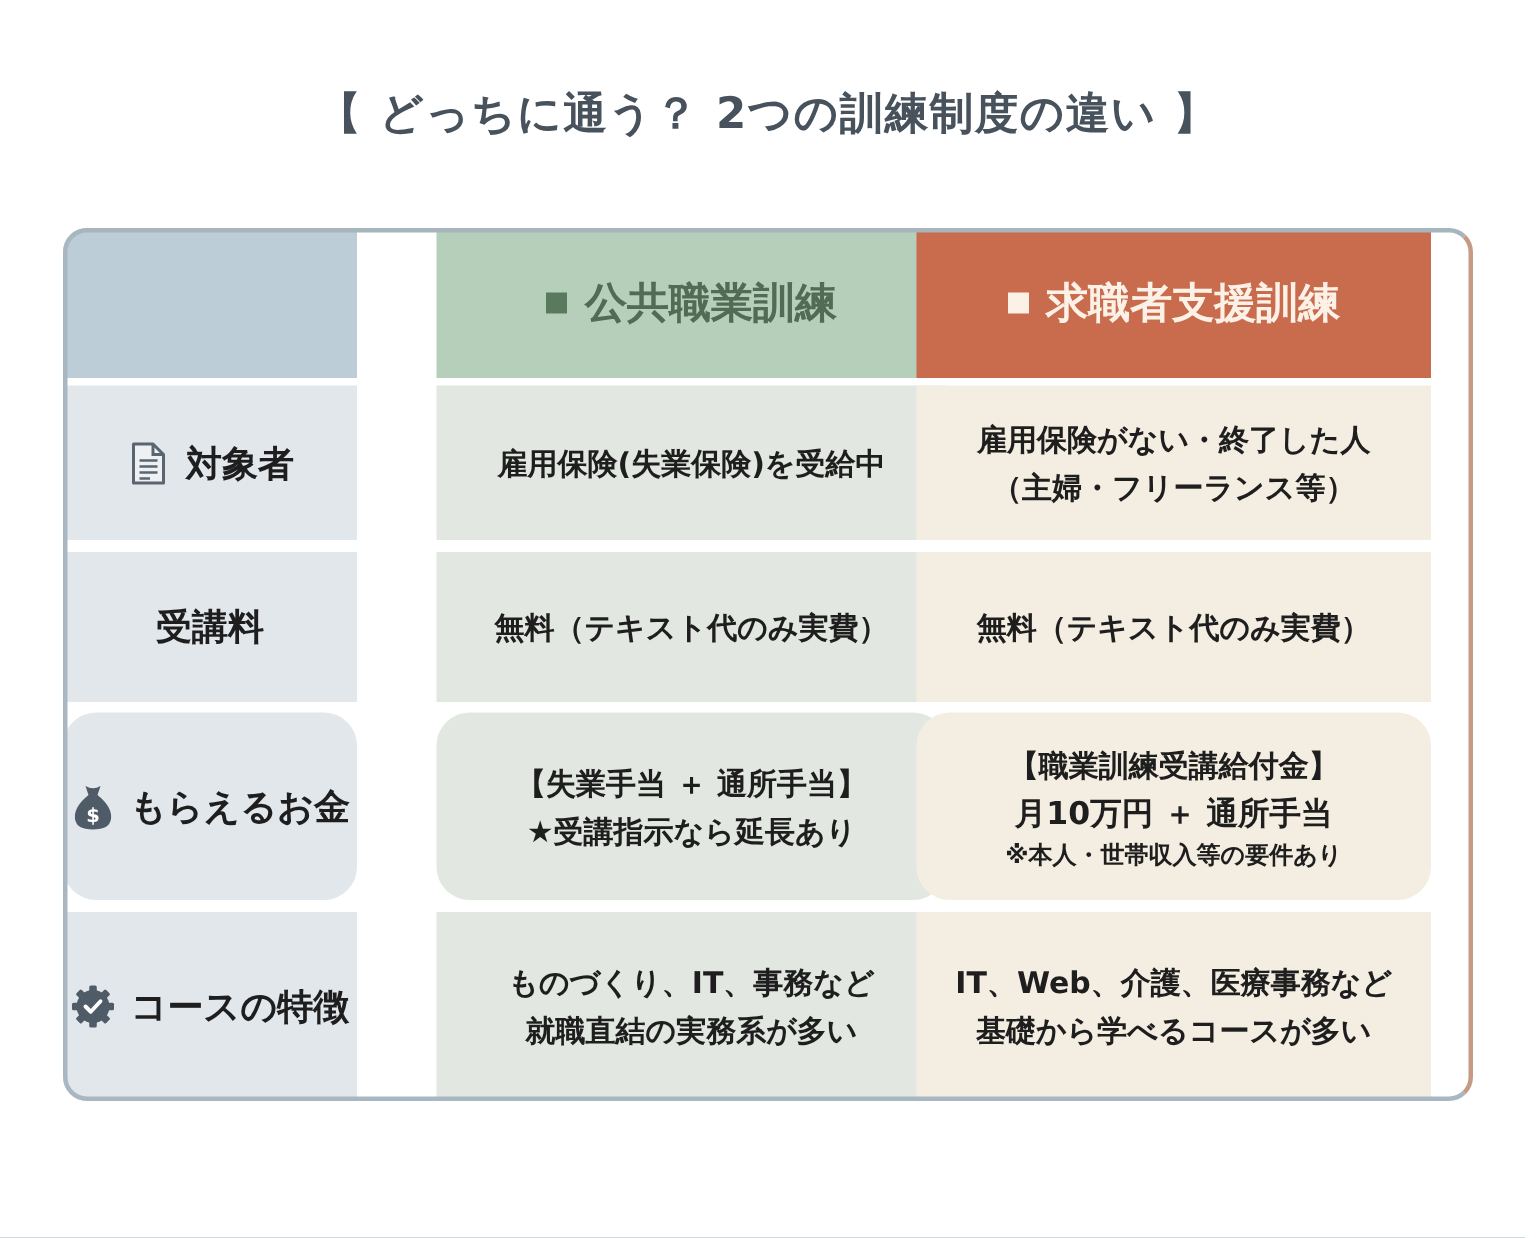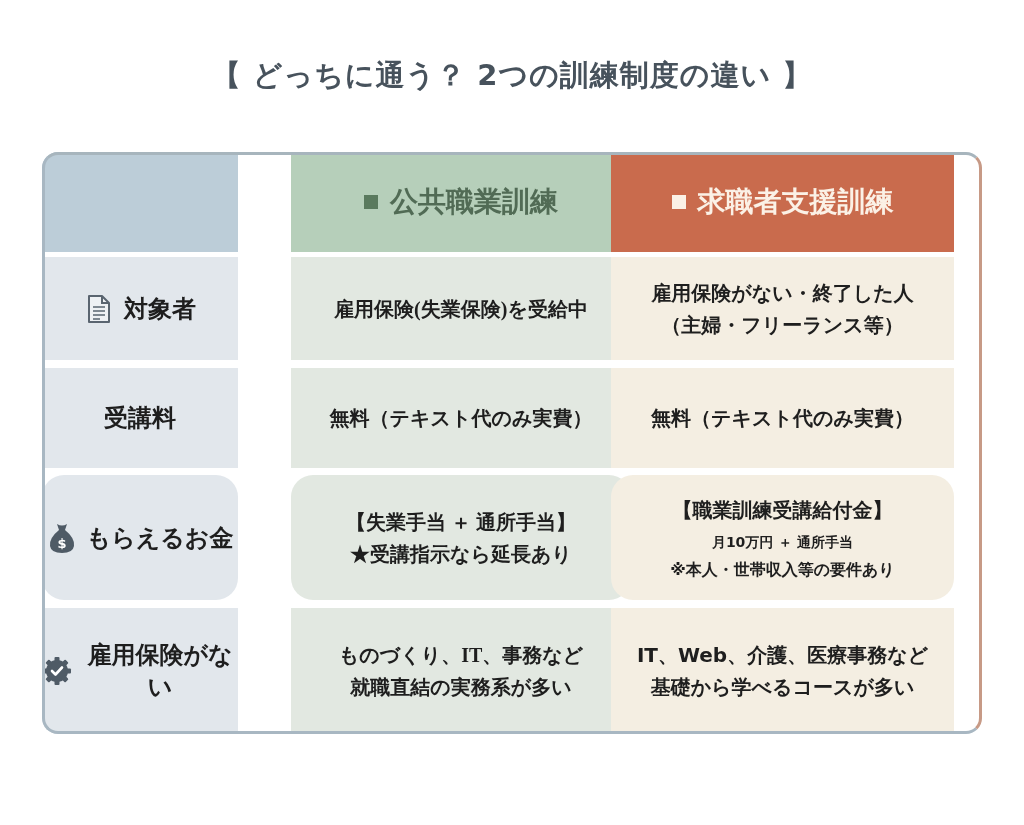--- a/index.html
+++ b/index.html
@@ -19,21 +19,21 @@
     position:absolute; left:42px; top:152px; width:940px; height:582px;
     border-radius:16px; box-sizing:border-box; pointer-events:none;
     border:3px solid #a8b7c2;
     border-right-color:#c79a86; border-top-color:#a7b5bd;
   }
   .cell {
     position:absolute; display:flex; align-items:center; justify-content:center;
     text-align:center; box-sizing:border-box; color:#1e1e1e; font-weight:bold;
   }
   .c0 { left:0; width:196px; background:#e2e7ec; }
-  .c1 { left:249px; width:340px; background:#e2e8e1;font-family:Liberation Serif, serif; }
+  .c1 { left:249px; width:340px; background:#e2e8e1; }
   .c2 { left:569px; width:343px; background:#f4eee2; }
   .h0 { background:#bccdd8 !important; }
   .h1 { background:#b6cfba !important; color:#516b55 !important; font-size:28px; }
   .h2 { background:#c96b4d !important; color:#fbf1e6 !important; font-size:28px; }
   .r-h { top:0; height:100px; }
   .r1 { top:105px; height:103px; }
   .r2 { top:216px; height:100px; }
   .r3 { top:323px; height:125px;border-radius:22px; }
   .r4 { top:456px; height:126px; }
   .sq { display:inline-block; width:14px; height:14px; margin-right:12px; vertical-align:middle; }
@@ -102,21 +102,21 @@
       </span>
       <span>もらえるお金</span>
     </span>
   </div>
   <div class="cell c1 r3 val" style="flex-direction:column;">
     <span>【失業手当 ＋ 通所手当】</span>
     <span>★受講指示なら延長あり</span>
   </div>
   <div class="cell c2 r3 val" style="flex-direction:column;">
     <span>【職業訓練受講給付金】</span>
-    <span style="font-size:14px;">月10万円 ＋ 通所手当</span>
+    <span style="font-size:21px;">月10万円 ＋ 通所手当</span>
     <span class="small">※本人・世帯収入等の要件あり</span>
   </div>
 
   <div class="cell c0 r4">
     <span class="lbl">
       <span class="icon">
         <svg width="30" height="30" viewBox="0 0 30 30">
             <g fill="#4f5b66">
               <circle cx="15" cy="15" r="11"></circle>
               <rect x="12.5" y="1" width="5" height="6" rx="1"></rect>
@@ -124,21 +124,21 @@
               <rect x="1" y="12.5" width="6" height="5" rx="1"></rect>
               <rect x="23" y="12.5" width="6" height="5" rx="1"></rect>
               <rect x="12.5" y="1" width="5" height="6" rx="1" transform="rotate(45 15 15)"></rect>
               <rect x="12.5" y="23" width="5" height="6" rx="1" transform="rotate(45 15 15)"></rect>
               <rect x="1" y="12.5" width="6" height="5" rx="1" transform="rotate(45 15 15)"></rect>
               <rect x="23" y="12.5" width="6" height="5" rx="1" transform="rotate(45 15 15)"></rect>
             </g>
             <path d="M10 15 L13.5 18.5 L20 11.5" fill="none" stroke="#ffffff" stroke-width="2.6" stroke-linecap="round" stroke-linejoin="round"></path>
           </svg>
       </span>
-      <span>雇用保険がない</span>
+      <span>コースの特徴</span>
     </span>
   </div>
   <div class="cell c1 r4 val" style="flex-direction:column;">
     <span>ものづくり、IT、事務など</span>
     <span>就職直結の実務系が多い</span>
   </div>
   <div class="cell c2 r4 val" style="flex-direction:column;">
     <span>IT、Web、介護、医療事務など</span>
     <span>基礎から学べるコースが多い</span>
   </div>

